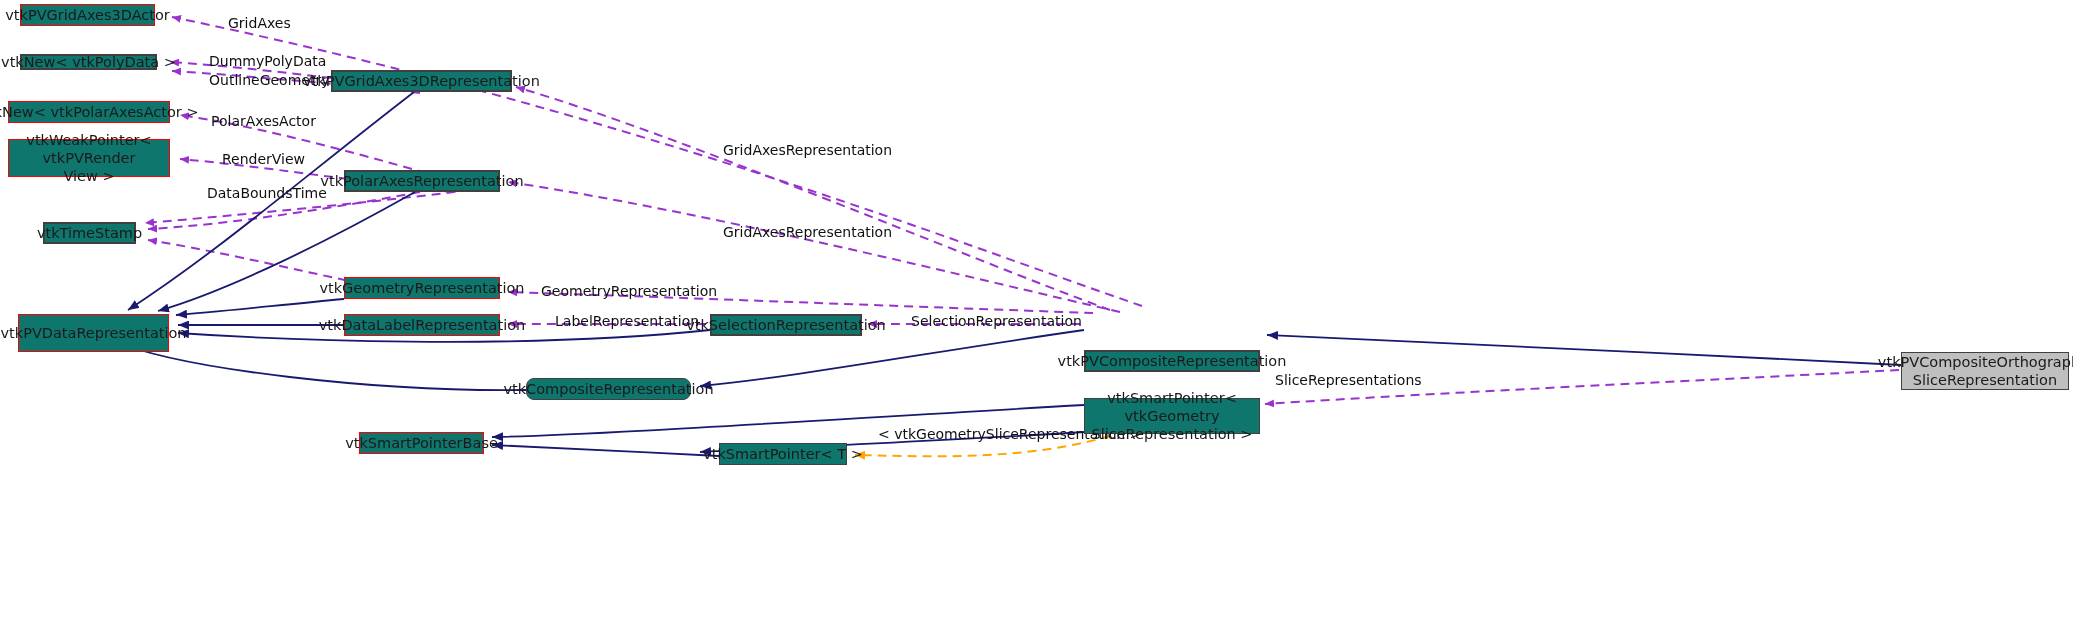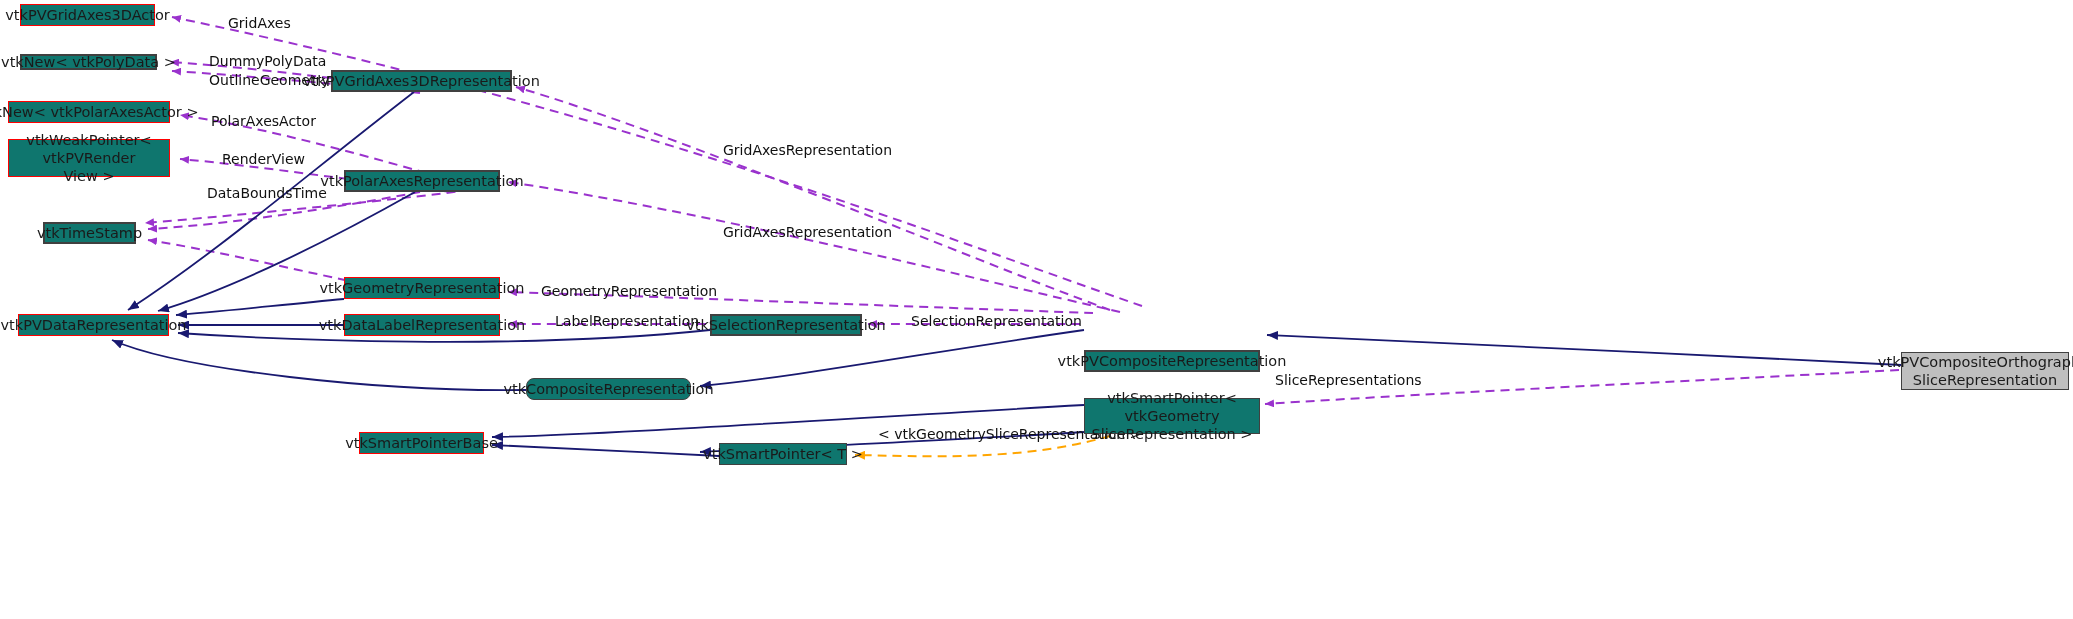--- a/index.html
+++ b/index.html
@@ -134,21 +134,21 @@
 
   <div class="node red multiline" style="left:8px; top:139px; width:162px; height:38px;">
     <span style="white-space:pre-line;">vtkWeakPointer&lt; vtkPVRender
 View &gt;</span>
   </div>
 
   <div class="node thick" style="left:43px; top:222px; width:93px; height:22px;">
     <span>vtkTimeStamp</span>
   </div>
 
-  <div class="node red" style="left:18px; top:314px; width:151px; height:22px;">
+  <div class="node red" style="left:18px; top:314px; width:151px; height:38px;">
     <span>vtkPVDataRepresentation</span>
   </div>
 
   <div class="node thick" style="left:331px; top:70px; width:181px; height:22px;">
     <span>vtkPVGridAxes3DRepresentation</span>
   </div>
 
   <div class="node thick" style="left:344px; top:170px; width:156px; height:22px;">
     <span>vtkPolarAxesRepresentation</span>
   </div>

